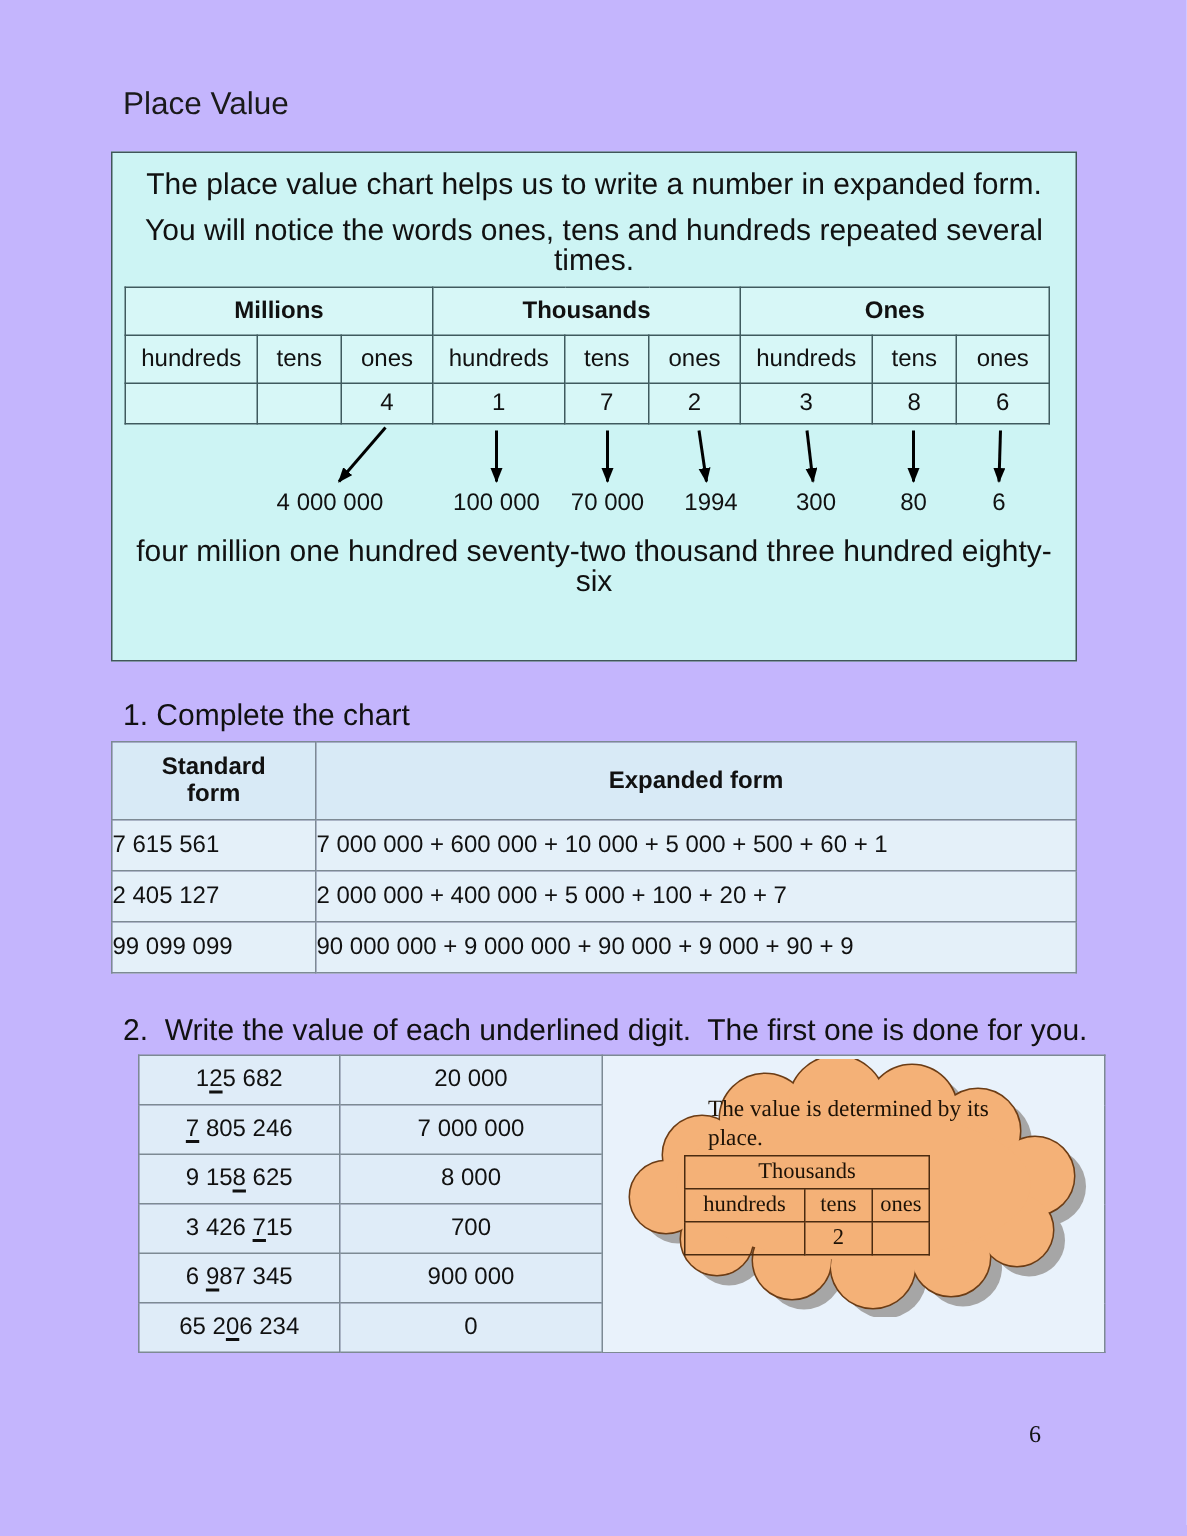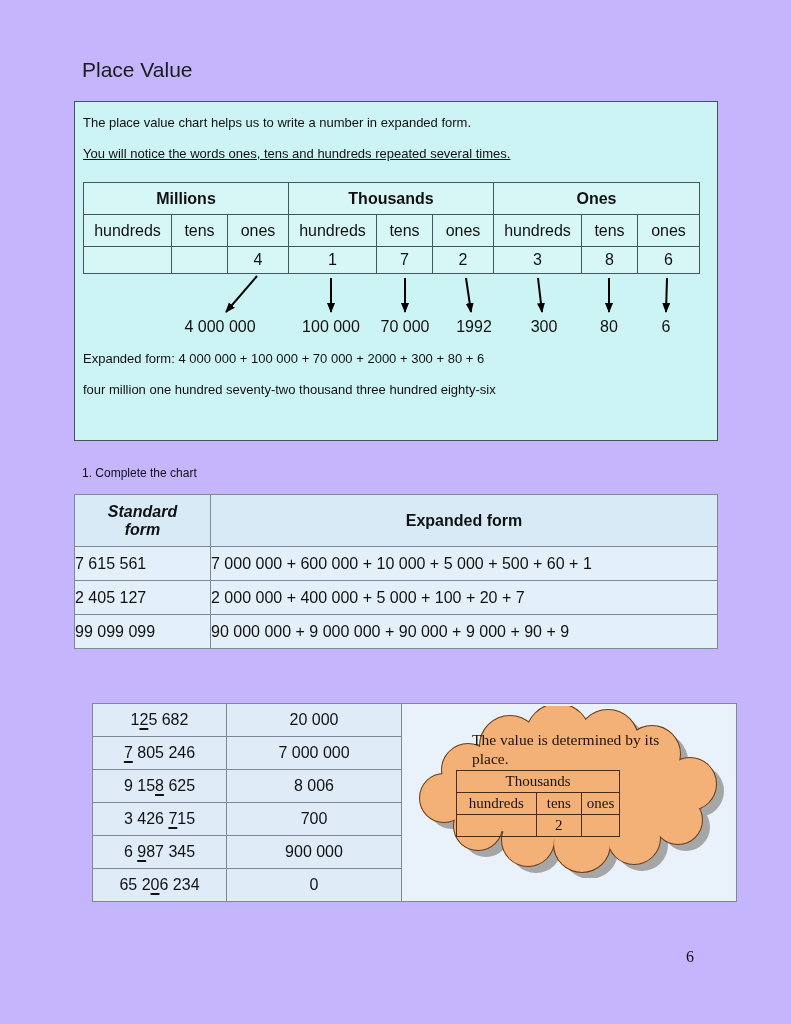--- a/index.html
+++ b/index.html
@@ -4,47 +4,47 @@
 <style>
   * { margin:0; padding:0; box-sizing:border-box; }
   body { background:#ffffff; font-family:"Liberation Sans", sans-serif; color:#111; }
   .page { position:relative; width:791px; height:1024px; background:#c4b5fd; overflow:hidden; }
 
   .title { position:absolute; left:82px; top:58px; font-size:21px; font-weight:500; color:#1a1a1a; }
 
   
   .intro-box { position:absolute; left:74px; top:101px; width:644px; height:340px;
                background:#cdf4f4; border:1px solid #41565a; padding:0 8px; }
-  .intro-box p { font-size:13px; line-height:20px; }
+  .intro-box p { font-size:20px; line-height:20px;text-align:center; }
   .p1 { margin-top:11px; }
-  .p2 { margin-top:11px;text-decoration:underline; }
+  .p2 { margin-top:11px; }
 
   table { border-collapse:collapse; }
-  .pv-table { table-layout:fixed; width:616px; margin-top:18px; background:#d7f7f7; }
+  .pv-table { table-layout:fixed; width:616px; margin-top:7px; background:#d7f7f7; }
   .pv-table th, .pv-table td { border:1px solid #3f5a5e; font-weight:400; text-align:center; }
   .pv-table .grp th { font-weight:700; font-size:16px; height:32px; }
   .pv-table .cols th { font-size:16px; height:32px; }
   .pv-table .digs td { font-size:16px; height:27px; }
 
   .arrows { display:block; width:616px; height:44px; }
   .values { position:relative; height:20px; width:616px; }
   .values span { position:absolute; top:0; transform:translateX(-50%);
                  font-size:16px; white-space:nowrap; }
 
   .form-line { margin-top:9px; }
   .gap { margin-top:11px; }
 
   
-  .q-heading { position:absolute; left:82px; font-size:12px; white-space:pre-wrap; }
+  .q-heading { position:absolute; left:82px; font-size:20px; white-space:pre-wrap; }
 
   
   .q1-table { position:absolute; left:74px; top:494px; width:644px; table-layout:fixed; }
   .q1-table th, .q1-table td { border:1px solid #7d8a94; font-size:16px; }
   .q1-table th { background:#d8eaf6; height:52px; text-align:center; font-weight:700; }
-  .q1-table .std-head span { display:inline-block; max-width:84px;font-style:italic; }
+  .q1-table .std-head span { display:inline-block; max-width:84px; }
   .q1-table td { background:#e4f0f9; height:34px; padding-left:0; }
   .q1-table .c-std { width:136px; }
 
   
   .q2-table { position:absolute; left:92px; top:703px; width:644px; table-layout:fixed; }
   .q2-table td { border:1px solid #7d8a94; font-size:16px; height:33px; text-align:center; }
   .q2-table .num { width:134px; background:#dfecf8; }
   .q2-table .val { width:175px; background:#dfecf8; }
   .q2-table .cloud-cell { width:335px; background:#e9f2fb; position:relative; padding:0; }
   .u { text-decoration:underline; text-decoration-thickness:1.5px; text-underline-offset:3px; }
@@ -133,27 +133,26 @@
         <line x1="455" y1="4" x2="459" y2="38" marker-end="url(#ah)"></line>
         <line x1="526" y1="4" x2="526" y2="38" marker-end="url(#ah)"></line>
         <line x1="584" y1="4" x2="583" y2="38" marker-end="url(#ah)"></line>
       </g>
     </svg>
 
     <div class="values">
       <span style="left:137px">4 000 000</span>
       <span style="left:248px">100 000</span>
       <span style="left:322px">70 000</span>
-      <span style="left:391px">1992</span>
+      <span style="left:391px">1994</span>
       <span style="left:461px">300</span>
       <span style="left:526px">80</span>
       <span style="left:583px">6</span>
     </div>
 
-    <p class="gap">Expanded form: 4 000 000 + 100 000 + 70 000 + 2000 + 300 + 80 + 6</p>
     <p class="gap">four million one hundred seventy-two thousand three hundred eighty-six</p>
   </div>
 
   <p class="q-heading" style="top:466px">1. Complete the chart</p>
 
   <table class="q1-table">
     <tbody>
         <tr>
       <th class="c-std std-head">
         <span>Standard form</span>
@@ -168,20 +167,21 @@
       <td>2 405 127</td>
       <td>2 000 000 + 400 000 + 5 000 + 100 + 20 + 7</td>
     </tr>
     <tr>
       <td>99 099 099</td>
       <td>90 000 000 + 9 000 000 + 90 000 + 9 000 + 90 + 9</td>
     </tr>
   </tbody>
     </table>
 
+  <p class="q-heading" style="top:676px">2.  Write the value of each underlined digit.  The first one is done for you.</p>
 
   <table class="q2-table">
     <tbody>
         <tr>
       <td class="num"><span>1</span><span class="u">2</span><span>5 682</span></td>
       <td class="val">20 000</td>
       <td class="cloud-cell" rowspan="6">
         <svg class="cloud-svg" width="326" height="172" viewBox="0 0 326 172">
           <defs>
             <g id="cl">
@@ -227,21 +227,21 @@
         </tbody>
             </table>
       </td>
     </tr>
     <tr>
       <td class="num"><span></span><span class="u">7</span><span> 805 246</span></td>
       <td class="val">7 000 000</td>
     </tr>
     <tr>
       <td class="num"><span>9 15</span><span class="u">8</span><span> 625</span></td>
-      <td class="val">8 006</td>
+      <td class="val">8 000</td>
     </tr>
     <tr>
       <td class="num"><span>3 426 </span><span class="u">7</span><span>15</span></td>
       <td class="val">700</td>
     </tr>
     <tr>
       <td class="num"><span>6 </span><span class="u">9</span><span>87 345</span></td>
       <td class="val">900 000</td>
     </tr>
     <tr>

